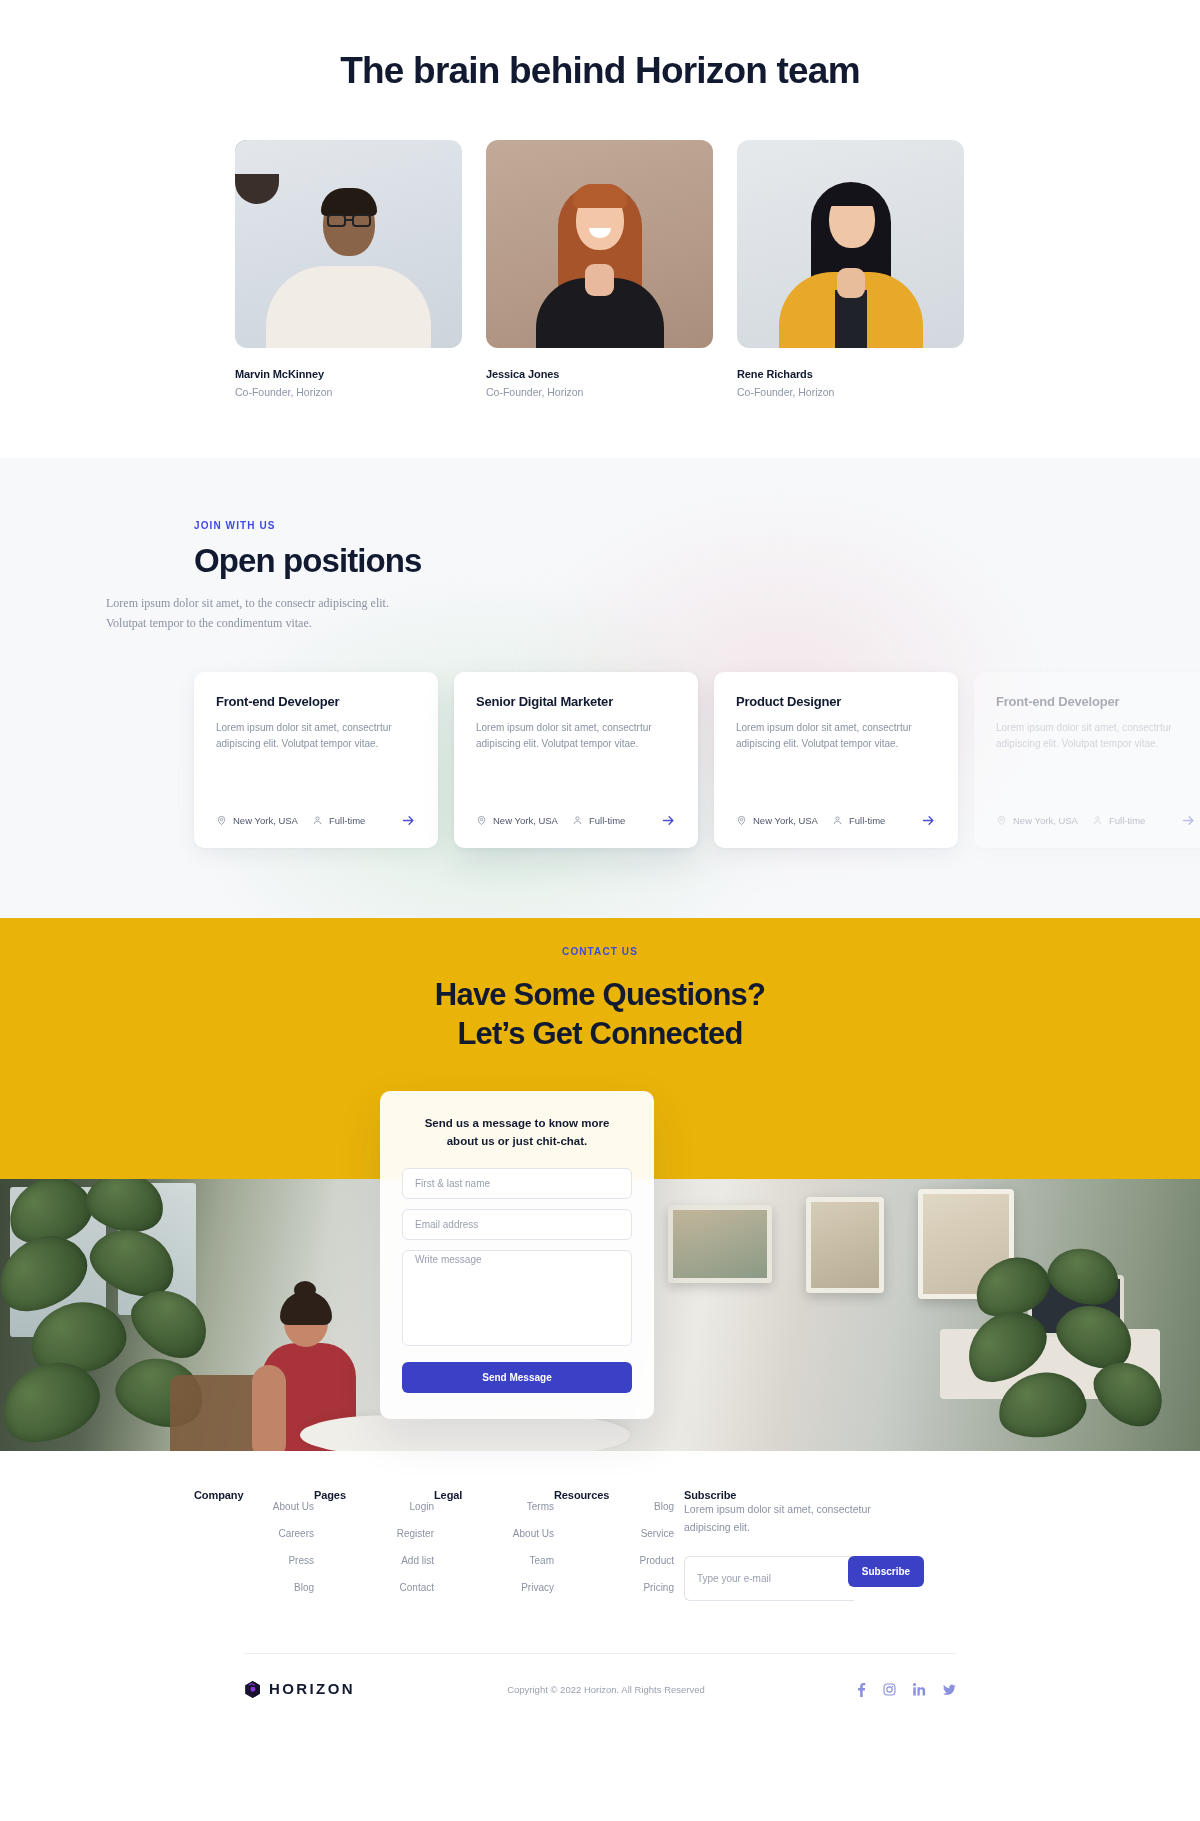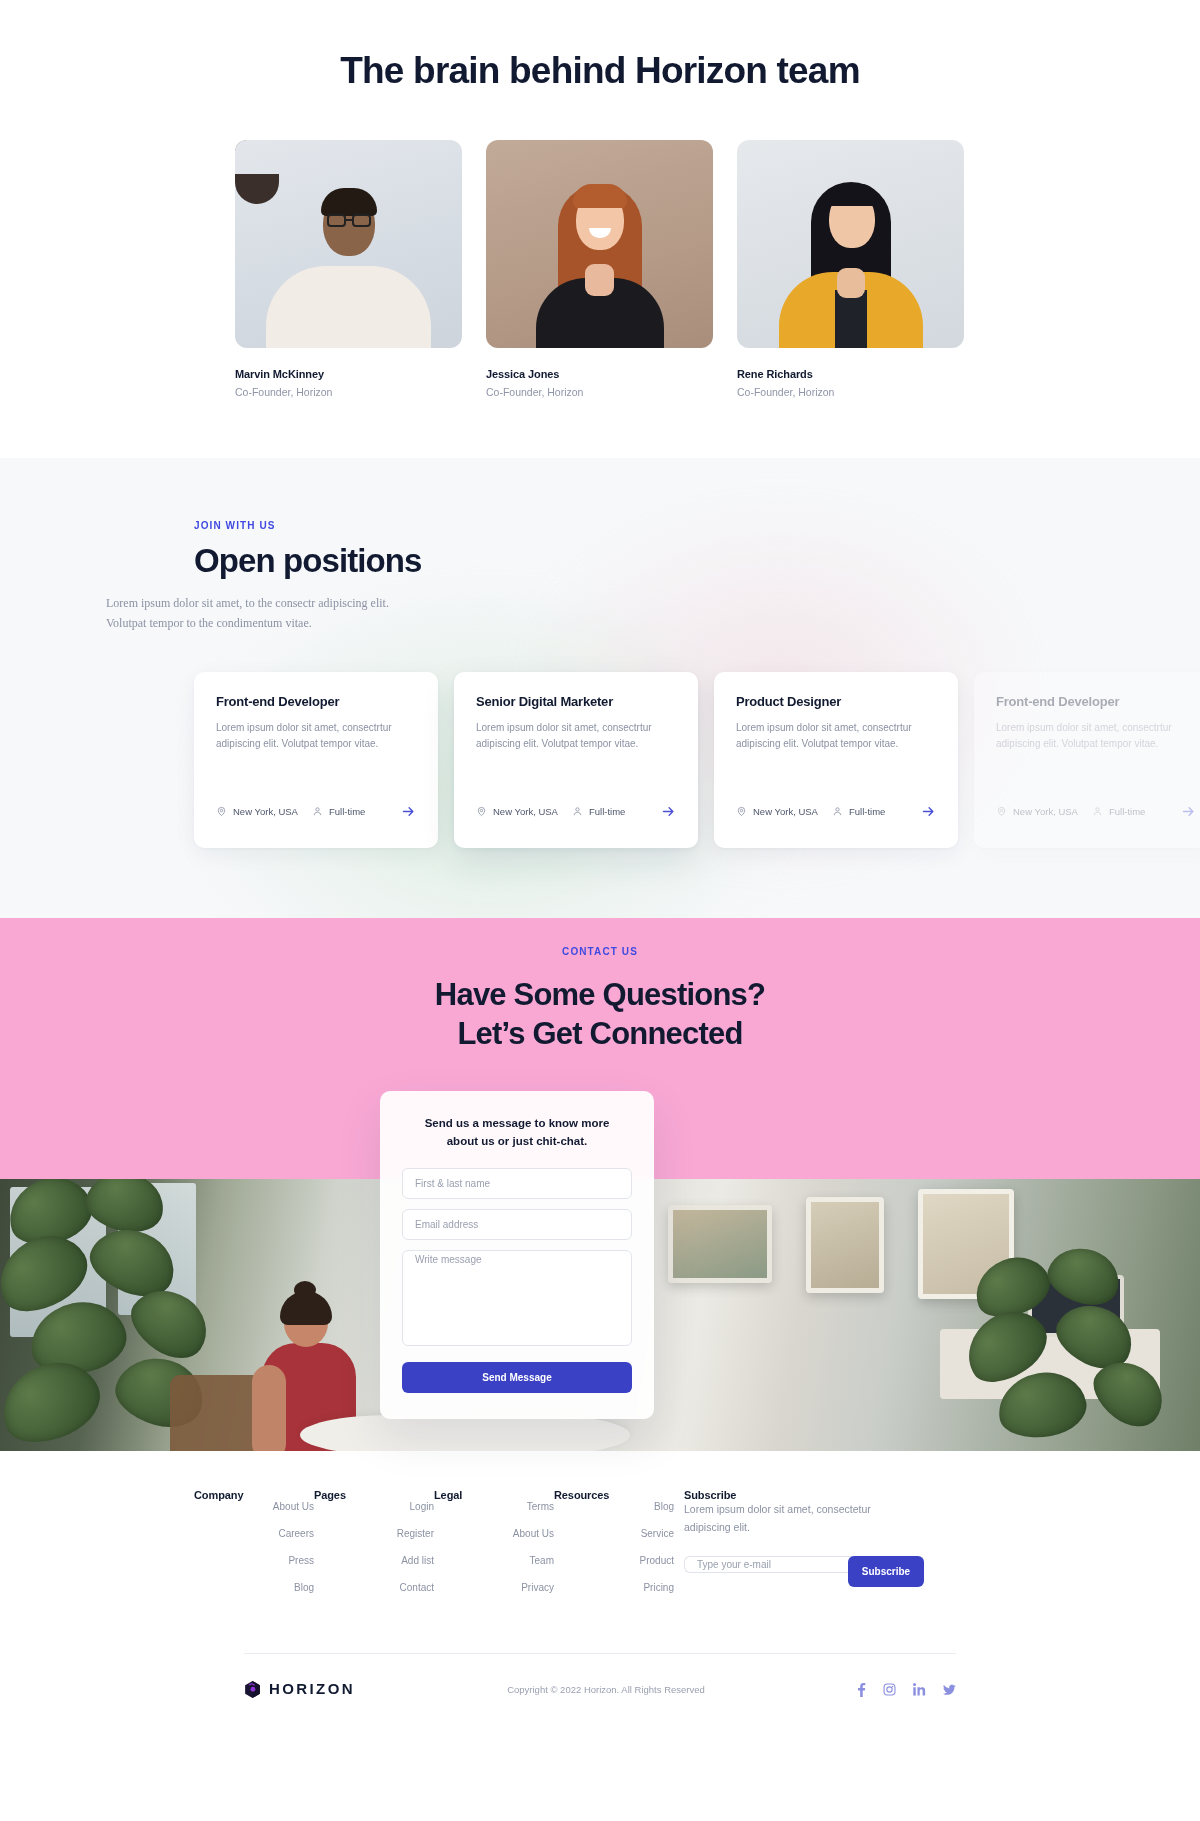--- a/index.html
+++ b/index.html
@@ -138,21 +138,21 @@
     gap: 16px;
     padding-left: 194px;
   }
   .job-card {
     flex: 0 0 auto;
     width: 244px;
     min-height: 168px;
     background: #ffffff;
     border-radius: 10px;
     box-shadow: 0 6px 22px rgba(24,39,75,0.06), 0 1px 3px rgba(24,39,75,0.04);
-    padding: 22px 22px 9px;
+    padding: 22px 22px 0;
     display: flex;
     flex-direction: column;
   }
   .job-card.featured {
     box-shadow: 0 14px 34px rgba(24,39,75,0.10), 0 2px 6px rgba(24,39,75,0.05);
     min-height: 176px;
   }
   .job-card.ghost { opacity: 0.34; }
   .job-title {
     font-size: 13px;
@@ -179,21 +179,21 @@
     gap: 6px;
     font-size: 9.5px;
     color: #4e566c;
     white-space: nowrap;
   }
   .meta svg { display: block; }
   .job-arrow { margin-left: auto; display: flex; align-items: center; }
 
   
   .contact-section {
-    background: #f9a8d4;
+    background: #eab308;
     padding: 28px 0 0;
     position: relative;
   }
   .contact-eyebrow {
     text-align: center;
     font-size: 10px;
     font-weight: 800;
     letter-spacing: 1.1px;
     color: #3f4ae0;
   }
@@ -354,21 +354,21 @@
   .sub-text {
     font-size: 10.5px;
     line-height: 1.65;
     color: #8b92a3;
     width: 200px;
     margin-bottom: 20px;
   }
   .sub-row { display: flex; width: 240px; }
   .sub-input {
     flex: 1;
-    height: 17px;
+    height: 45px;
     border: 1px solid #e1e4ea;
     border-right: none;
     border-radius: 6px 0 0 6px;
     padding: 6px 12px;
     font-size: 10px;
     font-family: "Liberation Sans", sans-serif;
     color: #111a31;
     outline: none;
     background: #fff;
   }

